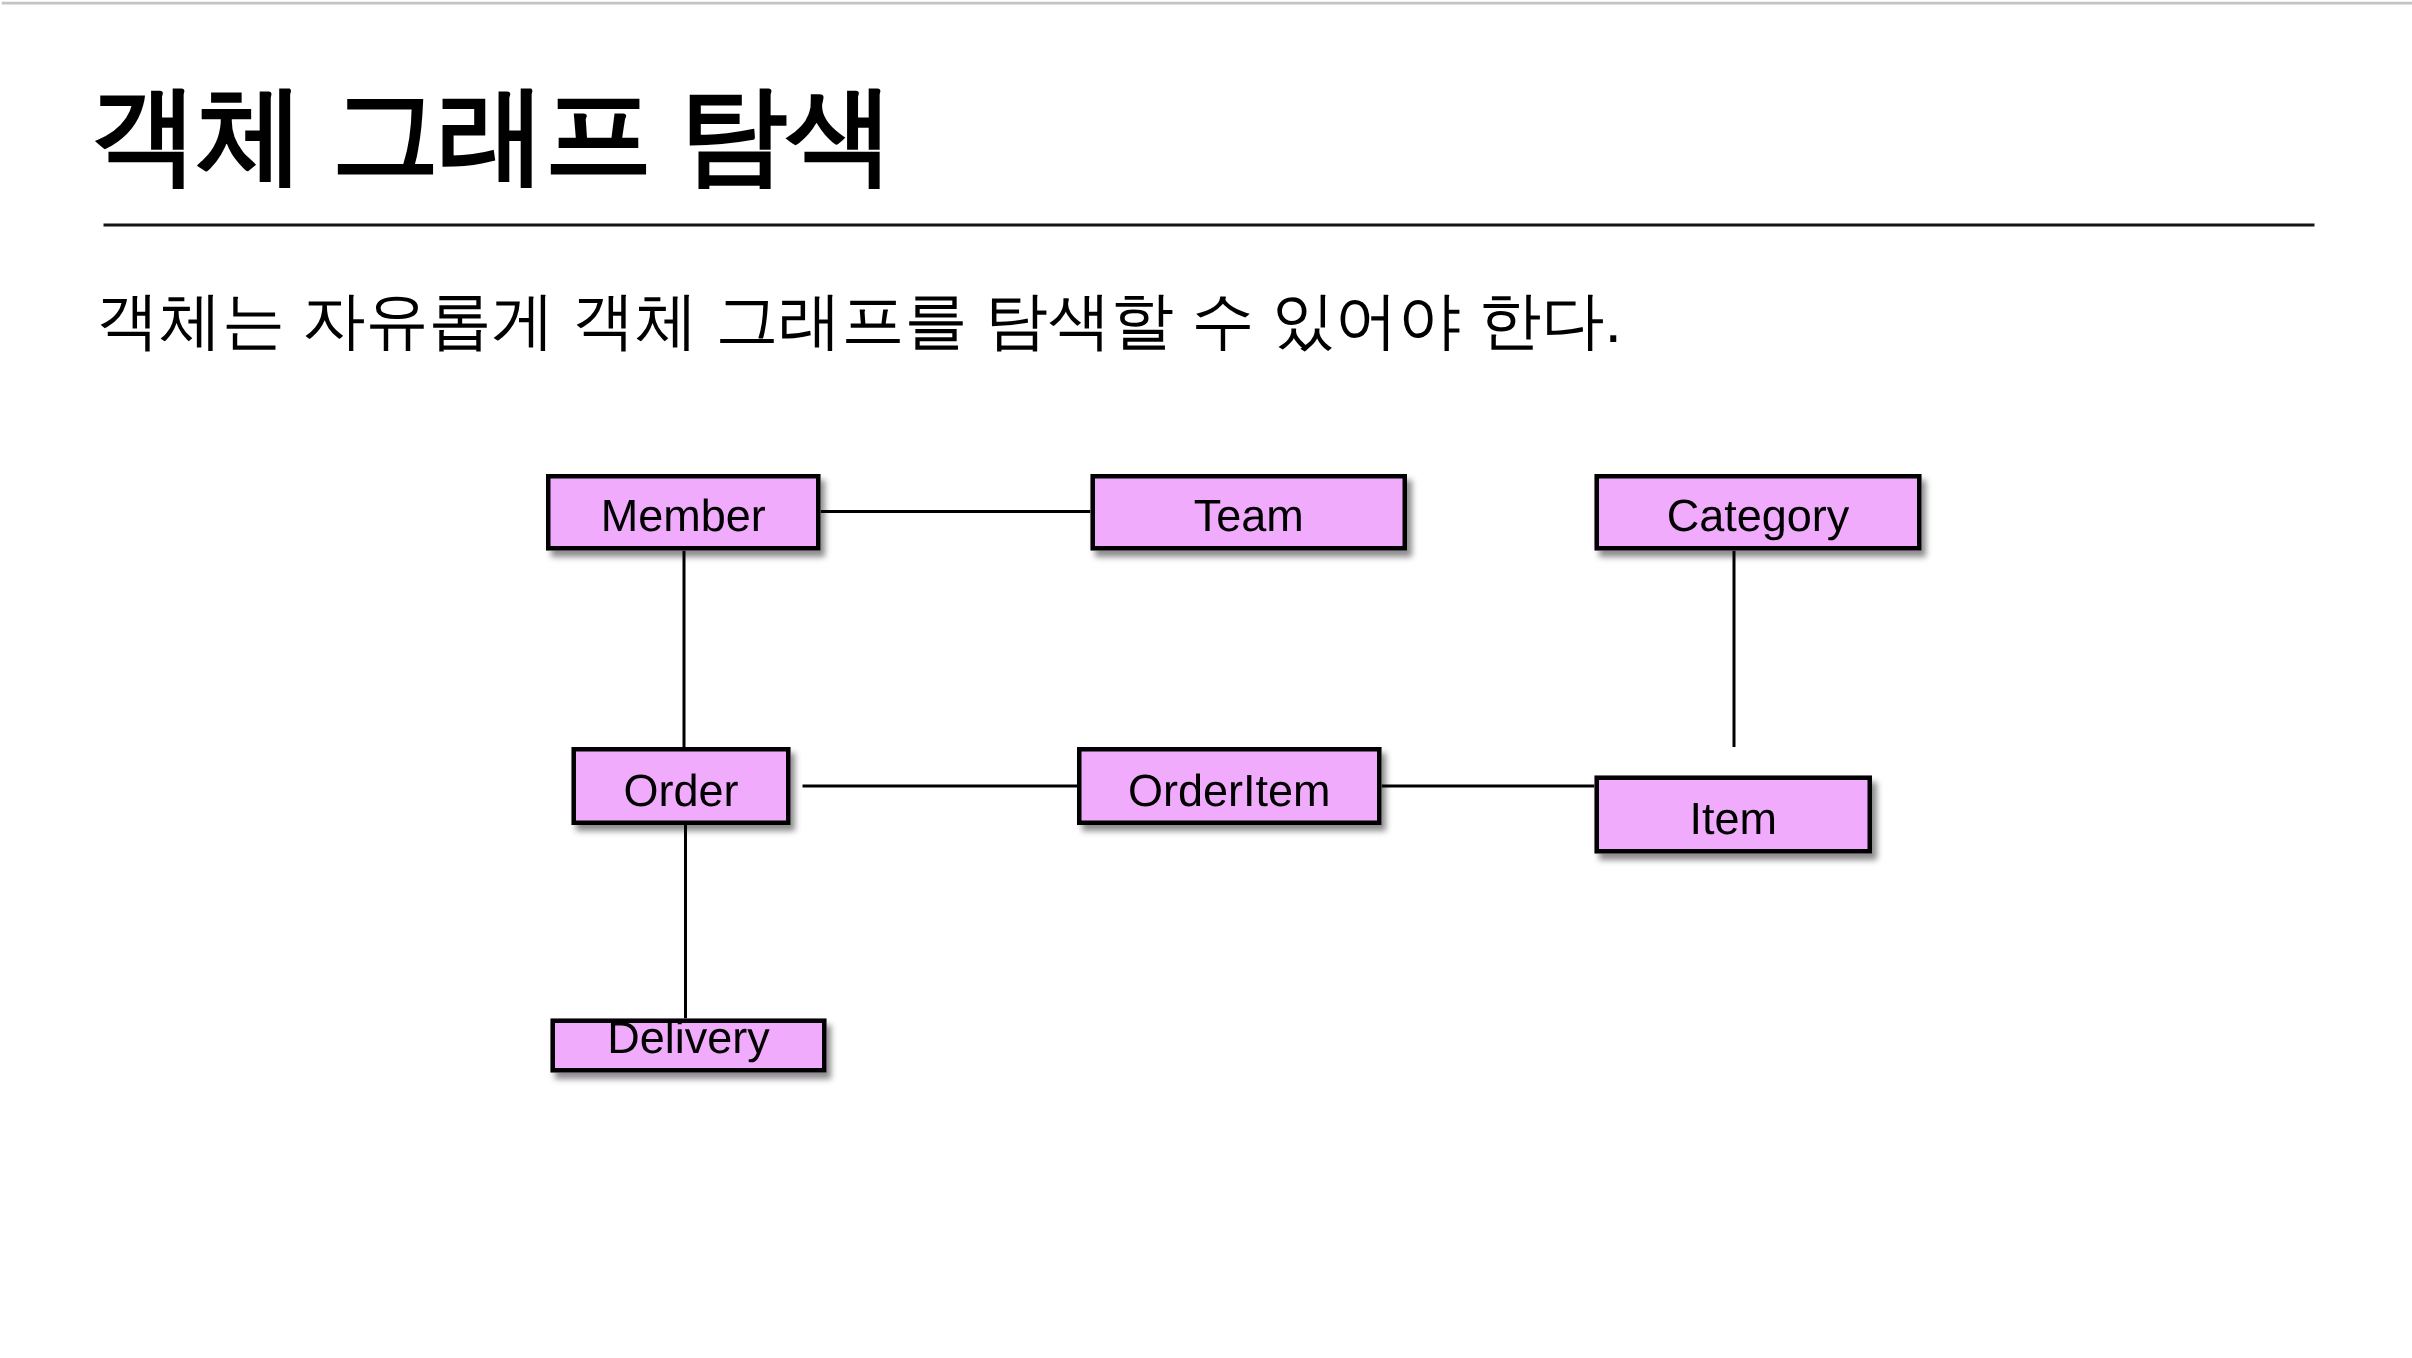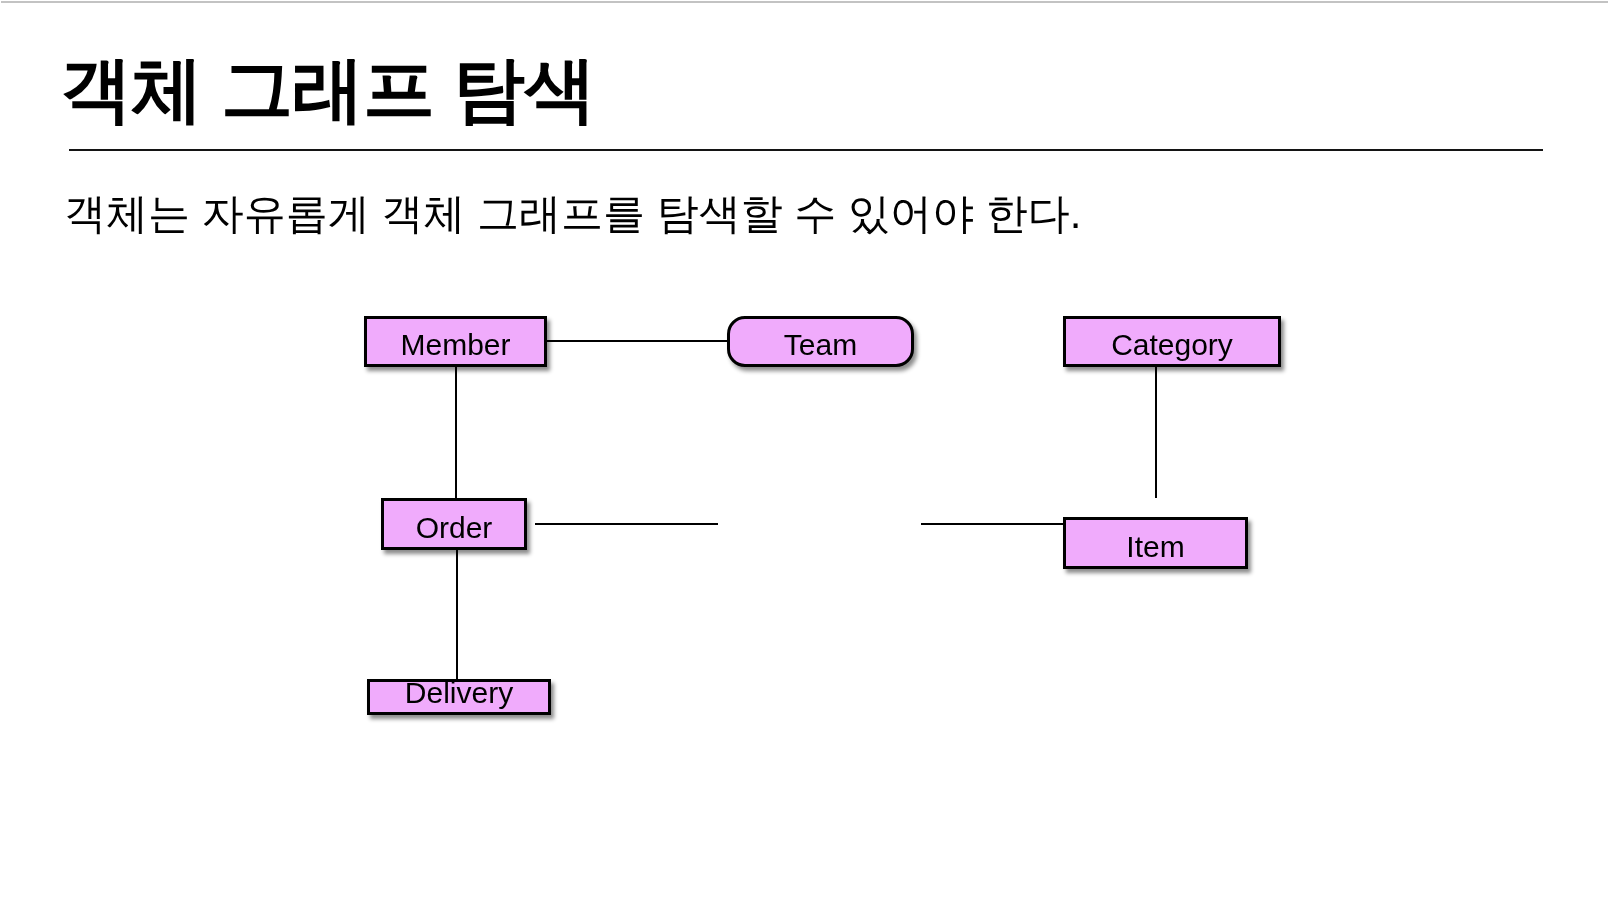--- a/index.html
+++ b/index.html
@@ -41,21 +41,21 @@
     box-shadow: 3px 4px 4px rgba(0,0,0,0.45);
     display: flex; align-items: flex-end; justify-content: center;
   }
   .node-label {
     font-size: 30px; color: #000;
     font-family: "Liberation Sans", sans-serif;
     white-space: nowrap;
   }
 
   .node-member    { left: 363px;  top: 315px; width: 183px; height: 51px; }
-  .node-team      { left: 726px;  top: 315px; width: 187px; height: 51px; border-radius: 18px; }
+  .node-team      { left: 726px;  top: 315px; width: 211px; height: 51px; }
   .node-category  { left: 1062px; top: 315px; width: 218px; height: 51px; }
   .node-order     { left: 380px;  top: 497px; width: 146px; height: 52px; }
   .node-orderitem { left: 717px;  top: 497px; width: 203px; height: 52px; }
   .node-item      { left: 1062px; top: 497px; width: 185px; height: 52px; margin-top: 19px; }
   .node-delivery  { left: 366px;  top: 678px; width: 184px; height: 36px; }
 
   .edge { position: absolute; background: #000000; }
   .edge-member-team    { left: 546px;  top: 339px; width: 180px; height: 2px; }
   .edge-member-order   { left: 454px;  top: 366px; width: 2px;   height: 131px; }
   .edge-order-orderitem{ left: 534px;  top: 522px; width: 183px; height: 2px; }
@@ -88,20 +88,23 @@
     </div>
     <div class="node node-team">
       <span class="node-label">Team</span>
     </div>
     <div class="node node-category">
       <span class="node-label">Category</span>
     </div>
     <div class="node node-order">
       <span class="node-label">Order</span>
     </div>
+    <div class="node node-orderitem">
+      <span class="node-label">OrderItem</span>
+    </div>
     <div class="node node-item">
       <span class="node-label">Item</span>
     </div>
     <div class="node node-delivery">
       <span class="node-label">Delivery</span>
     </div>
 
   </div>
 </div>
 

